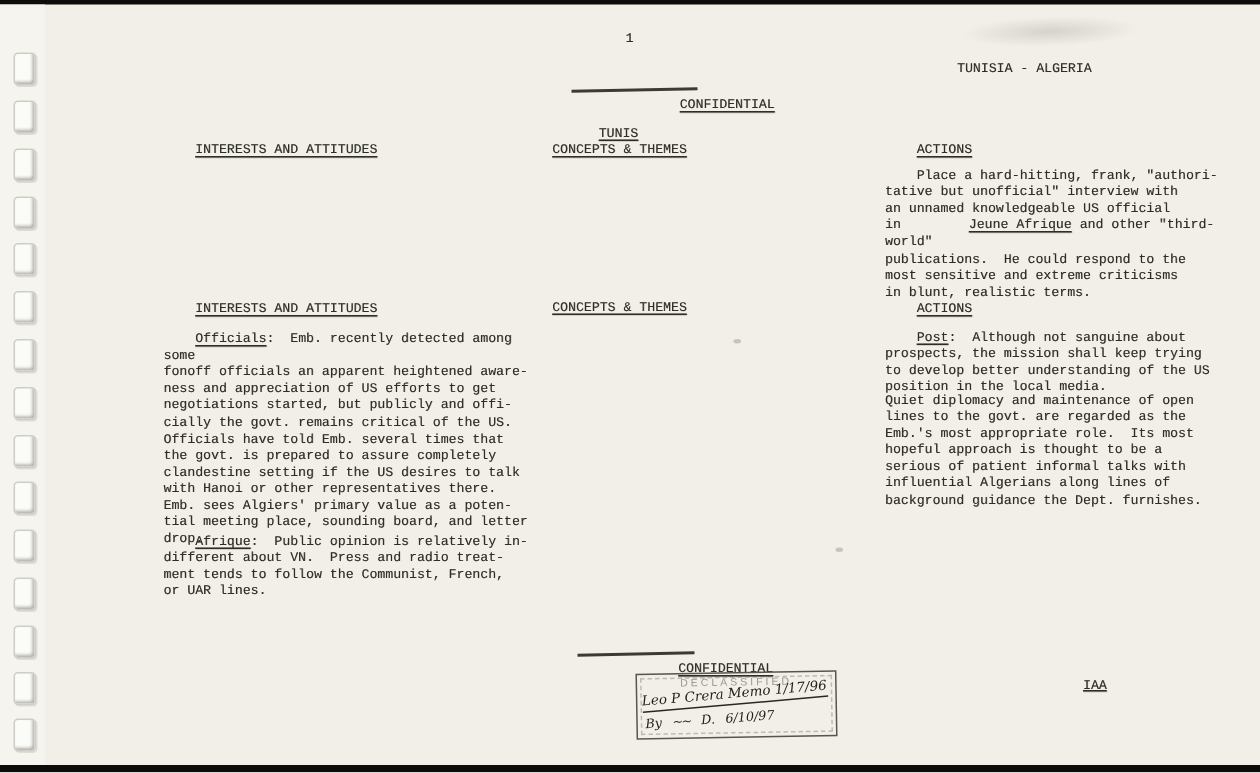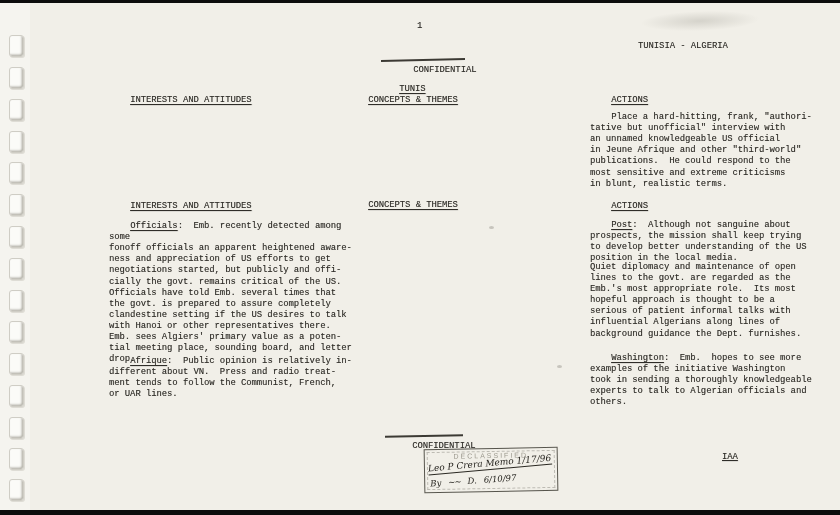--- a/index.html
+++ b/index.html
@@ -13,21 +13,21 @@
         background:#fbfbf8;border:1px solid #cfcdc5;
         box-shadow:inset -1.5px -1.5px 2px #b8b6ae, 1px 1px 0 #dedcd5;}
   .smudge{position:absolute;left:640px;top:11px;width:120px;height:20px;
         background:radial-gradient(ellipse at 50% 50%, rgba(140,138,128,.28), rgba(140,138,128,0) 70%);
         transform:rotate(-2deg);}
   .speck{position:absolute;width:5px;height:3px;border-radius:50%;background:rgba(120,118,108,.35);}
   .t{position:absolute;white-space:pre-wrap;font-size:8.8px;line-height:11.1px;
      text-shadow:0.25px 0.25px 0 rgba(47,45,40,.45);}
   .hdr{text-decoration:underline;text-underline-offset:2px;}
   .lead{text-decoration:underline;text-underline-offset:2px;}
-  .uword{text-underline-offset:2px;}
+  .uword{text-decoration:underline;text-underline-offset:2px;margin-left:40px;}
   .strike{position:absolute;height:2px;background:#3c3a34;transform:rotate(-1.2deg);}
   .stamp{position:absolute;left:424px;top:448px;width:132px;height:42px;
          border:1.5px solid #57554d;transform:rotate(-1deg);
          outline:1px dashed rgba(95,92,83,.35);outline-offset:-4px;}
   .stamp-label{position:absolute;left:0;top:3px;width:100%;text-align:center;
          font-family:"Liberation Sans",sans-serif;font-size:7px;letter-spacing:2px;
          color:#9b988d;white-space:nowrap;}
   .hand{font-family:"DejaVu Serif",serif;font-style:italic;color:#24221d;}
   .hand-line1{position:absolute;left:3px;top:9px;font-size:9px;transform:rotate(-4deg);
          border-bottom:1px solid #2a2822;padding-bottom:1px;white-space:nowrap;}
@@ -132,27 +132,20 @@
 to develop better understanding of the US
 position in the local media.</span>
   </div>
   <div class="t" style="left:590px;top:262px;width:232px;">Quiet diplomacy and maintenance of open
 lines to the govt. are regarded as the
 Emb.'s most appropriate role.  Its most
 hopeful approach is thought to be a
 serious of patient informal talks with
 influential Algerians along lines of
 background guidance the Dept. furnishes.</div>
-  <div class="t" style="left:590px;top:342px;width:232px;">
-    <span class="lead">Washington</span><span>:  Emb.  hopes to see more
-examples of the initiative Washington
-took in sending a thoroughly knowledgeable
-experts to talk to Algerian officials and
-others.</span>
-  </div>
 
   <div class="t" style="left:391px;top:430px;">
     <span class="uword">CONFIDENTIAL</span>
   </div>
   <div class="strike" style="left:385px;top:435px;width:78px;"></div>
 
   <div class="stamp">
     <div class="stamp-label">DECLASSIFIED</div>
     <div class="hand hand-line1">Leo P Crera Memo 1/17/96</div>
     <div class="hand hand-line2">

